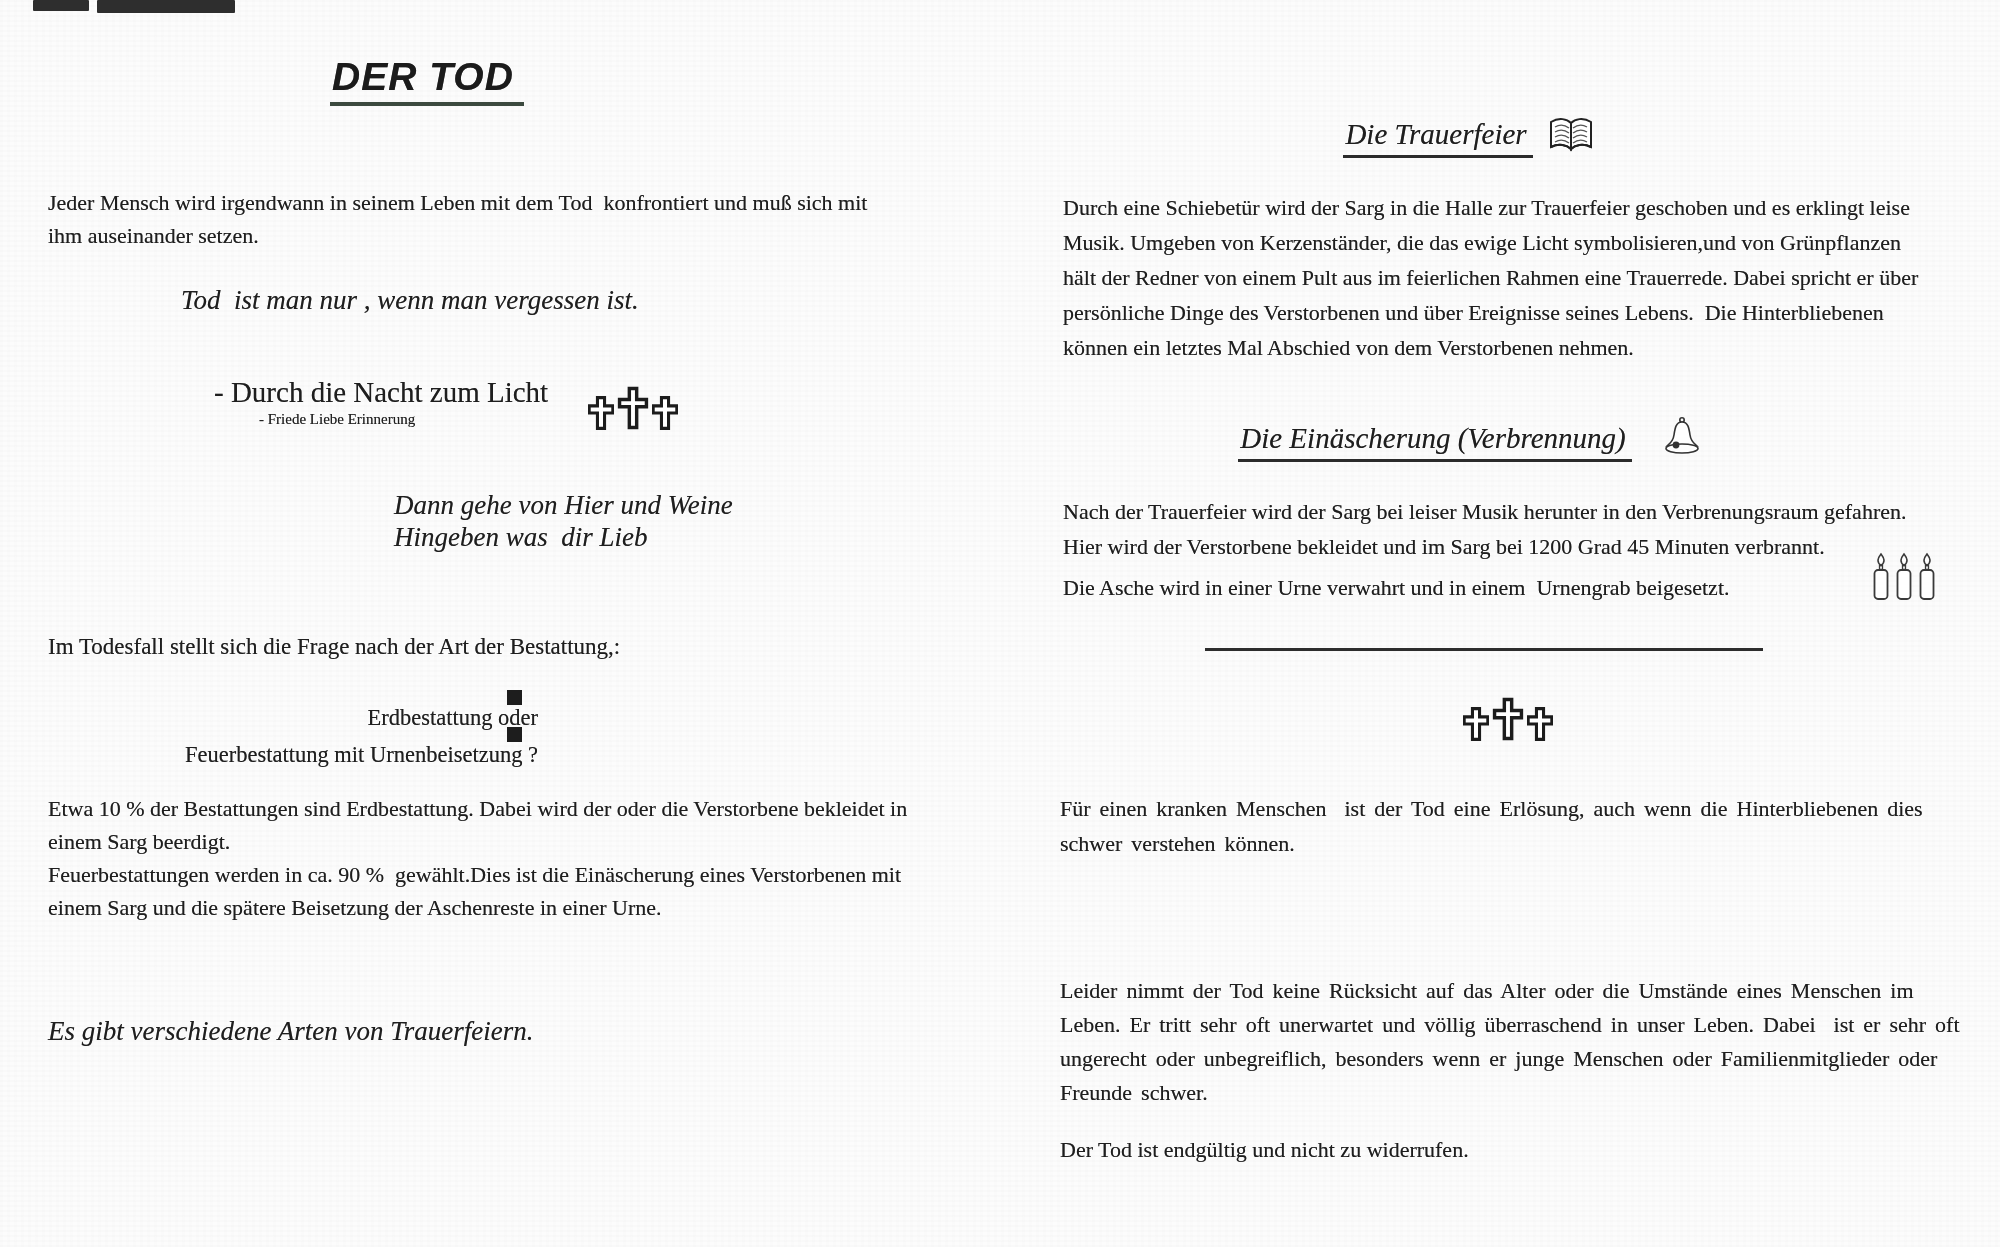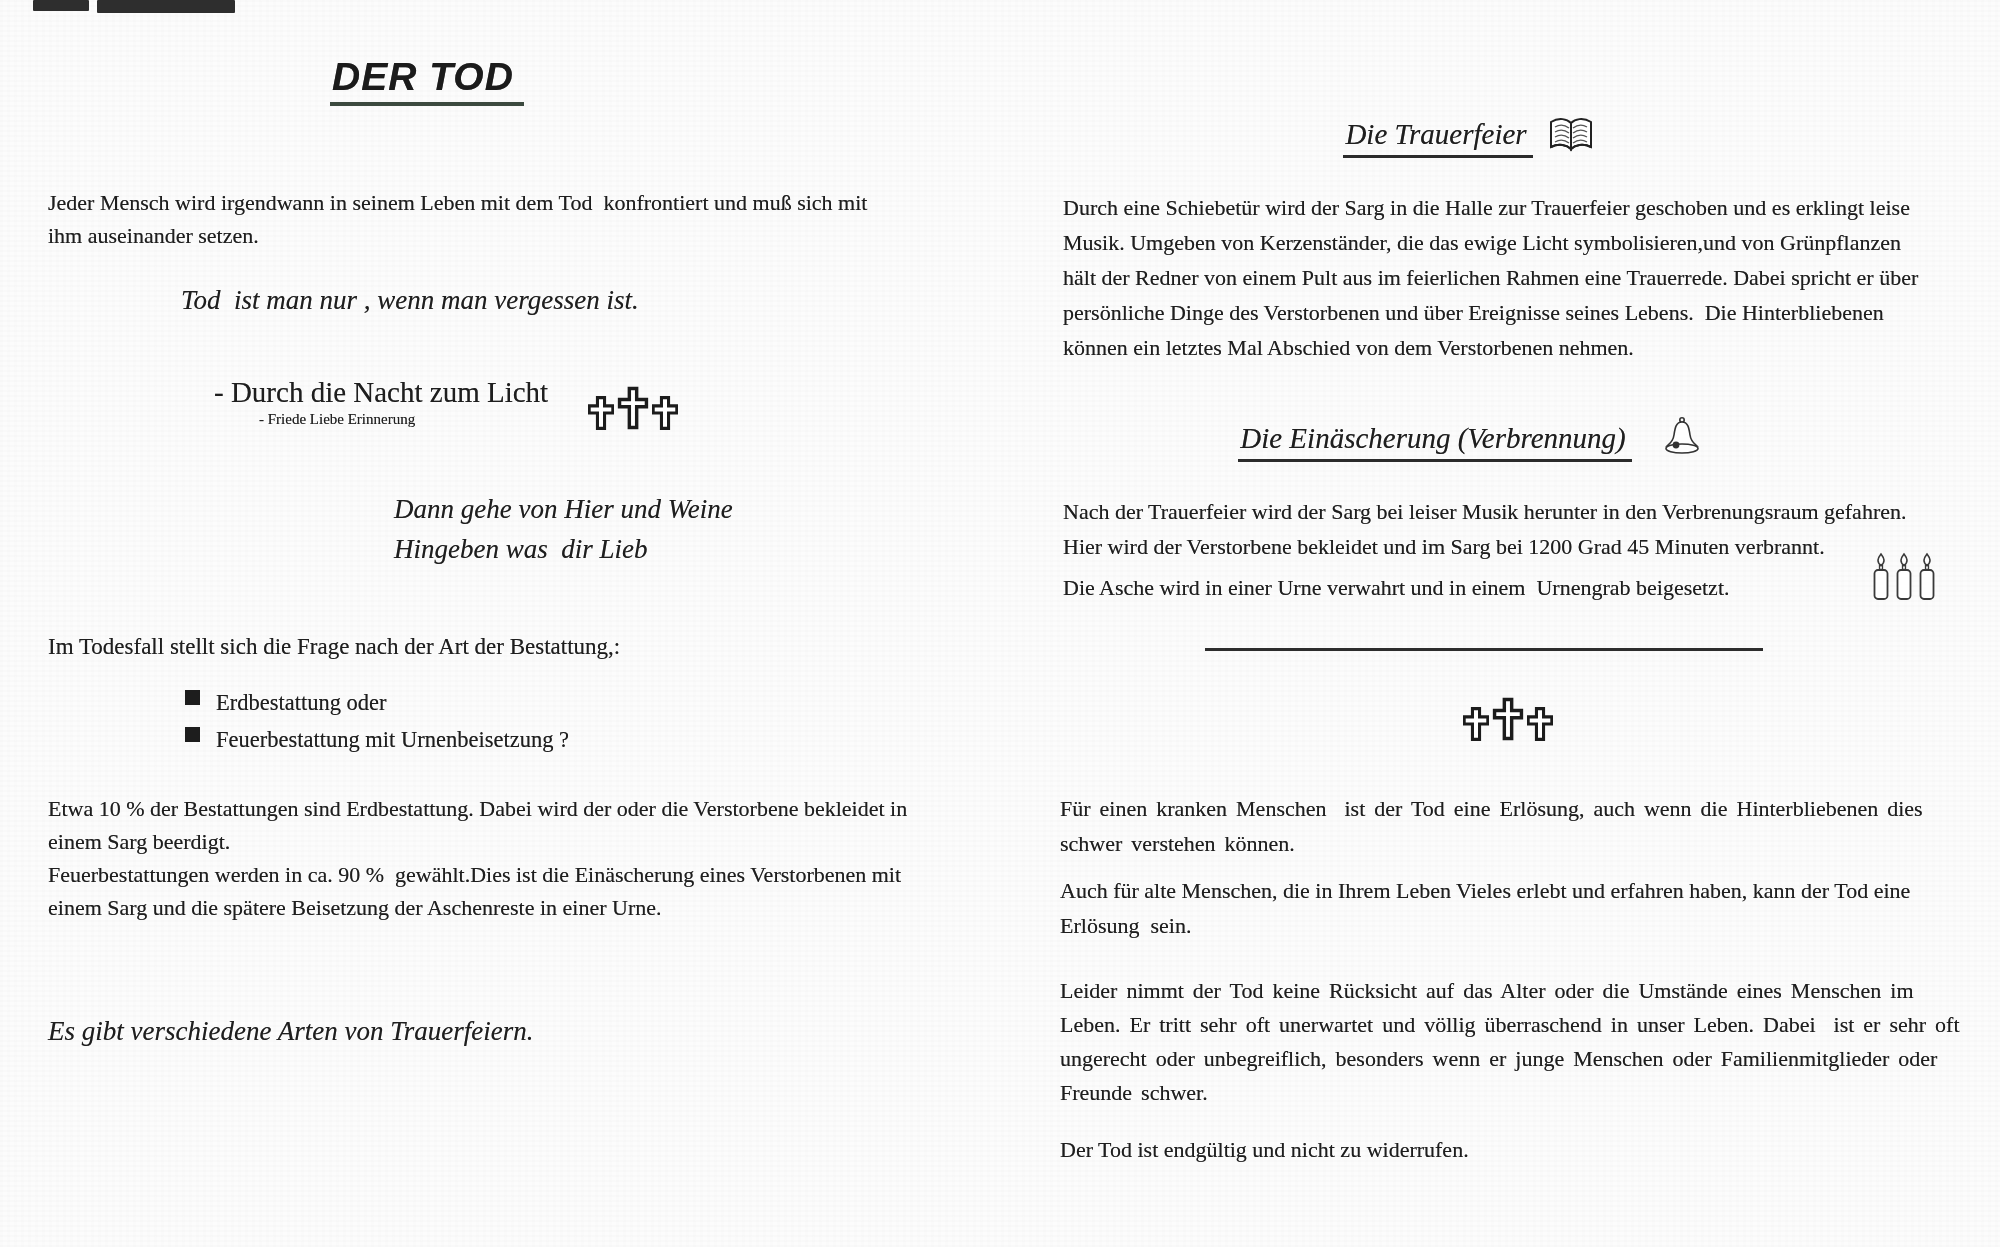--- a/index.html
+++ b/index.html
@@ -23,32 +23,32 @@
     font-family:"Liberation Sans","DejaVu Sans",sans-serif;
     font-weight:bold;font-style:italic;
     font-size:39px;letter-spacing:1px;
     color:#1b1b1b;
     display:inline-block;
     border-bottom:4px solid #3c4a3f;
     padding:0 10px 3px 2px;
     text-shadow:0 0 0.6px rgba(0,0,0,0.6);
   }
   .quote{font-style:italic;font-size:27px;white-space:pre-wrap;text-shadow:0 0 0.5px rgba(20,20,20,0.5);}
-  .poem{font-style:italic;font-size:27px;line-height:40px;white-space:pre-wrap;text-shadow:0 0 0.5px rgba(20,20,20,0.5);}
+  .poem{font-style:italic;font-size:27px;line-height:32px;white-space:pre-wrap;text-shadow:0 0 0.5px rgba(20,20,20,0.5);}
   .heading-wrap{width:860px;text-align:center;}
   .sec-heading{
     font-style:italic;font-size:29px;
     display:inline-block;
     border-bottom:3px solid #2c2c2c;
     padding:0 6px 4px 2px;
     vertical-align:middle;
     text-shadow:0 0 0.5px rgba(20,20,20,0.55);
   }
   .icon-inline{display:inline-block;vertical-align:middle;}
-  .opt-row{display:flex;align-items:flex-start;height:37px;}
+  .opt-row{display:flex;align-items:flex-end;height:37px;flex-direction:column;}
   .sq{width:15px;height:15px;background:#1d1d1d;margin-right:16px;flex:0 0 auto;}
   .opt-label{font-size:22.5px;text-shadow:0 0 0.5px rgba(20,20,20,0.55);}
   .type-line{font-size:22.5px;line-height:33px;text-shadow:0 0 0.5px rgba(20,20,20,0.55);}
   .rule{height:3px;background:#2d2d2d;}
   .crosses{display:flex;align-items:flex-start;}
   .crosses svg{display:block;}
   .smudge{background:#2e2e2e;border-radius:1px;}
   .justified{word-spacing:3.5px;}
   .noise{
     position:absolute;inset:0;pointer-events:none;
@@ -172,20 +172,18 @@
     <svg width="32" height="44" viewBox="0 0 26 36" style="margin:0 3px">
       <path d="M10 2 H16 V11 H24 V17 H16 V34 H10 V17 H2 V11 H10 Z" fill="#fff" stroke="#1c1c1c" stroke-width="2.8"></path>
     </svg>
     <svg width="26" height="36" viewBox="0 0 22 30" style="margin-top:9px">
       <path d="M8 2 H14 V9 H21 V15 H14 V28 H8 V15 H1 V9 H8 Z" fill="#fff" stroke="#1c1c1c" stroke-width="2.6"></path>
     </svg>
   </div>
 
   <div class="abs body-text rc justified" style="left:1060px;top:778px;width:930px;margin-top:13px;">Für einen kranken Menschen  ist der Tod eine Erlösung, auch wenn die Hinterbliebenen dies
 schwer verstehen können.</div>
-  <div class="abs body-text rc" style="left:1060px;top:873px;width:930px;">Auch für alte Menschen, die in Ihrem Leben Vieles erlebt und erfahren haben, kann der Tod eine
-Erlösung  sein.</div>
   <div class="abs body-text justified" style="left:1060px;top:974px;width:930px;line-height:34px;">Leider nimmt der Tod keine Rücksicht auf das Alter oder die Umstände eines Menschen im
 Leben. Er tritt sehr oft unerwartet und völlig überraschend in unser Leben. Dabei  ist er sehr oft
 ungerecht oder unbegreiflich, besonders wenn er junge Menschen oder Familienmitglieder oder
 Freunde schwer.</div>
   <div class="abs body-text" style="left:1060px;top:1133px;">Der Tod ist endgültig und nicht zu widerrufen.</div>
 </div>
 
 </body></html>

